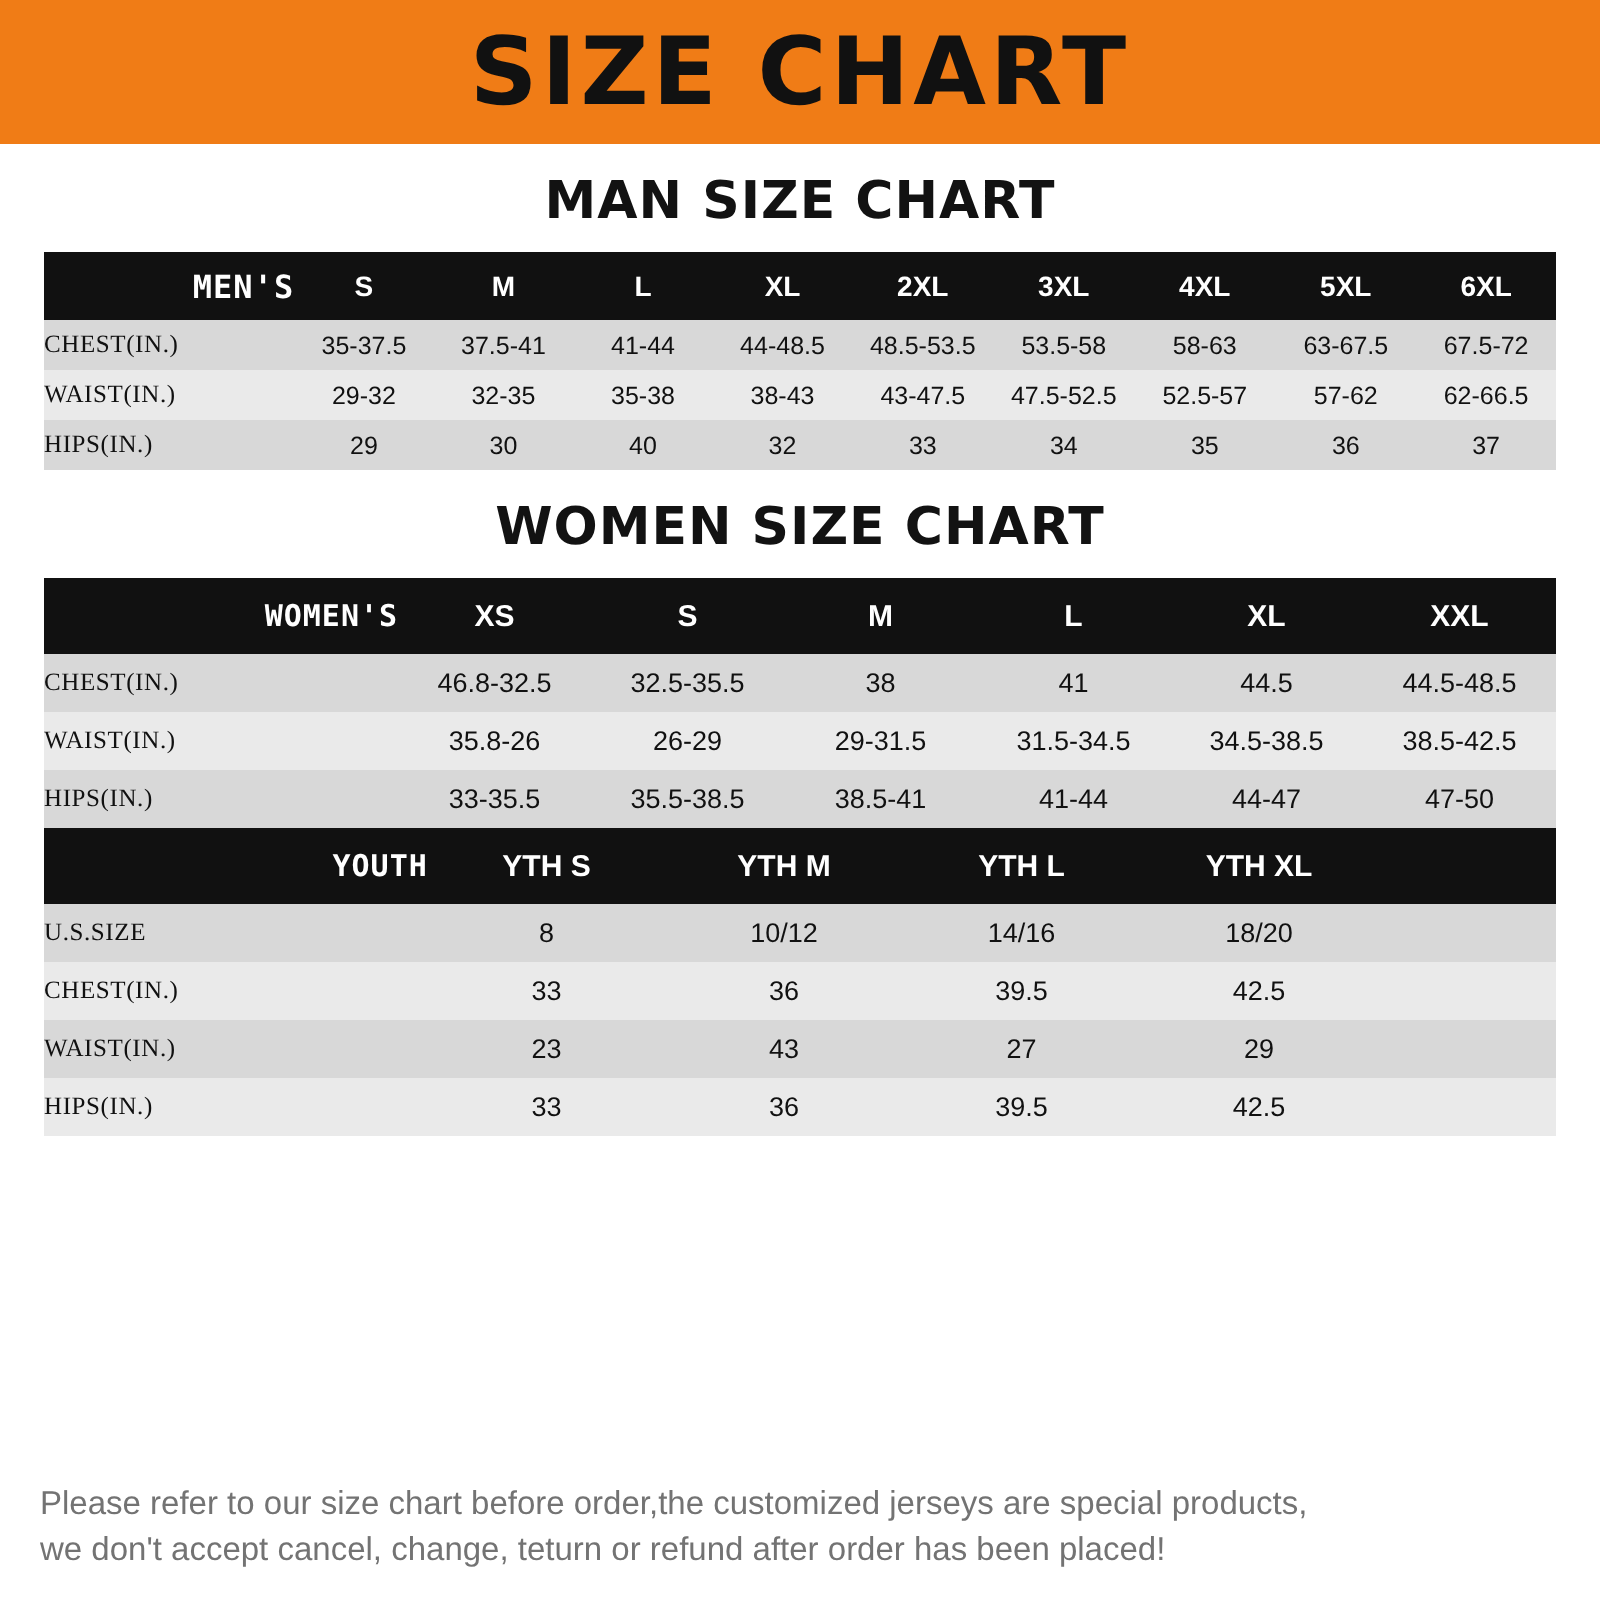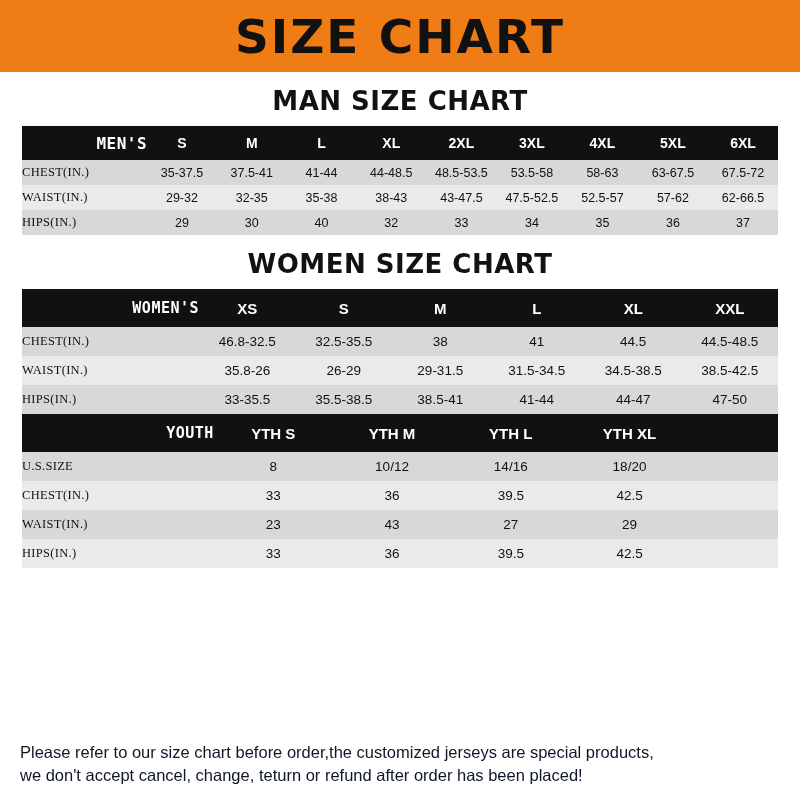--- a/index.html
+++ b/index.html
@@ -99,21 +99,21 @@
   .youth table.chart thead th { font-size: 15px; }
   .women table.chart tbody td,
   .youth table.chart tbody td { height: 29px; }
   .youth table.chart thead th { height: 38px; margin-left: 48px; }
   .women table.chart thead th { height: 38px; margin-top: 16px; }
 
   
   .note {
     margin-top: auto;
     padding: 10px 20px 14px 20px;
-    color: #0f172a;
+    color: #737373;
     font-family: "Liberation Sans", sans-serif;
     font-size: 16.5px;
     line-height: 1.35;
     text-align: left;
   }
   .note div { white-space: nowrap; }
 </style>
 </head>
 <body>
 

